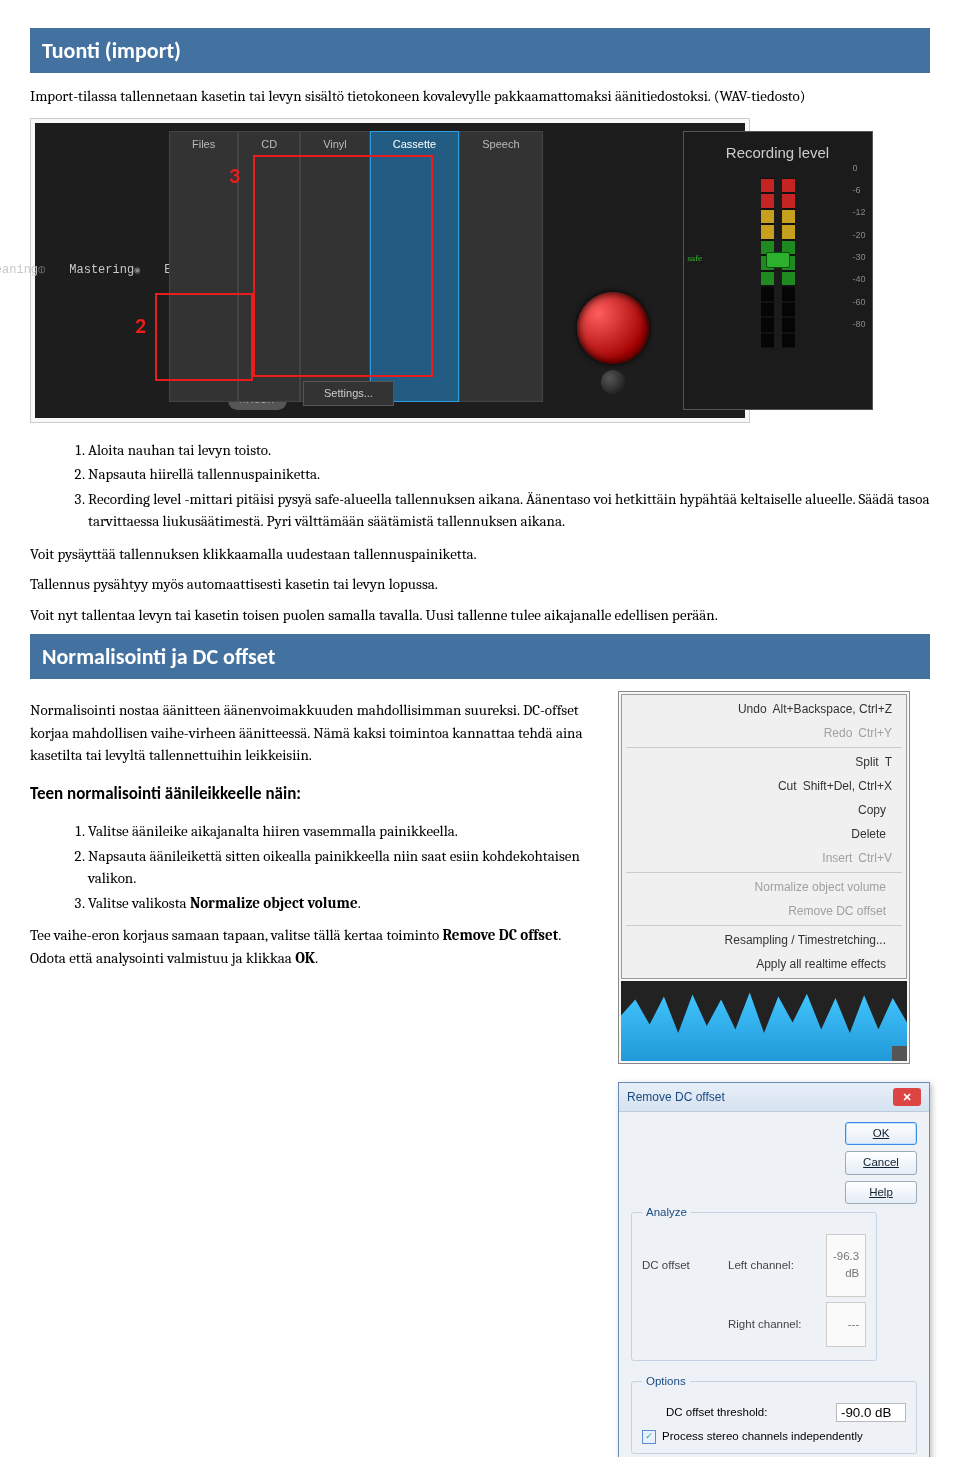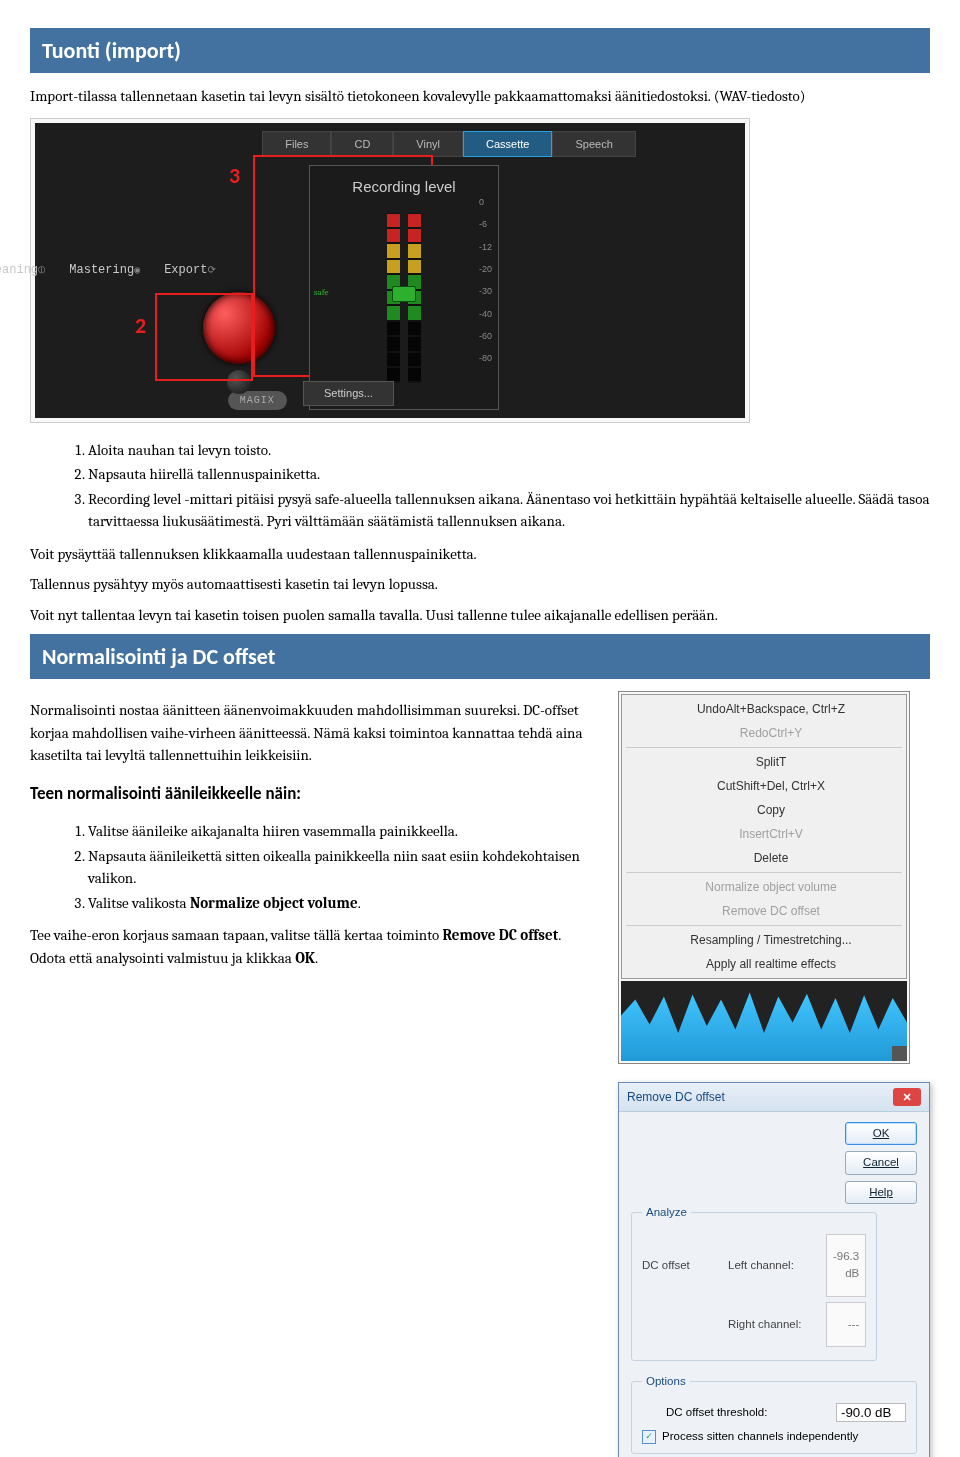--- a/index.html
+++ b/index.html
@@ -56,21 +56,21 @@
     justify-content: center;
   }
   .app1-side .item { padding: 6px 12px; display: flex; align-items: center; justify-content: space-between; }
   .app1-side .item.active { background: #2aa0e2; color:#000; font-weight:bold;}
   .app1-side .glyph { font-size:10px; color:#888; }
   .app1-magix { margin-top: auto; margin-bottom:8px; text-align:center;}
   .magix-chip {
     display:inline-block; background:#555; color:#aaa; border-radius:10px;
     padding:2px 12px; font-size:10px; letter-spacing:1px;
   }
-  .app1-main { flex: 1; display:flex; flex-direction:column; padding: 8px 16px; position:relative;}
+  .app1-main { flex: 1; display:flex; flex-direction:row; padding: 8px 16px; position:relative;}
   .app1-tabs { display:flex; justify-content:center; gap:0; margin-bottom:8px;}
   .app1-tab {
     background:#333; color:#bbb; font-size:11px; font-family:"Segoe UI",Arial,sans-serif;
     padding:4px 22px; border:1px solid #444;
   }
   .app1-tab.active { background:#225c82; color:#fff; border-color:#2aa0e2;}
   .annot {
     position:absolute; color:#e81e1e; font-weight:bold; font-family:Calibri,Arial,sans-serif;
     font-size:22px; z-index:20;
   }
@@ -125,21 +125,21 @@
   }
 
   
   .ctxshot {
     width: 290px; border:1px solid #888; background:#f7f7f7;
     font-family:"Segoe UI",Tahoma,sans-serif; font-size:12px;
   }
   .ctxmenu {
     background:#f0f0f0; border:1px solid #999; margin:2px; padding:2px 0;
   }
-  .ctxmenu .row { display:flex; justify-content:center; padding:3px 14px 3px 28px; color:#333;}
+  .ctxmenu .row { display:flex; justify-content:flex-end; padding:3px 14px 3px 28px; color:#333;gap:6px;}
   .ctxmenu .row.disabled { color:#a0a0a0;}
   .ctxmenu hr { border:none; border-top:1px solid #ccc; margin:2px 4px;}
   .waveform {
     height: 80px; background:#222; position:relative; overflow:hidden; margin:0 2px 2px 2px;
   }
   .wave-fill {
     position:absolute; bottom:0; left:0; right:0; height:70px;
     background: linear-gradient(#42c6ff,#2199d8);
     clip-path: polygon(0% 100%,0% 35%,5% 12%,10% 48%,15% 8%,20% 60%,25% 5%,30% 50%,35% 12%,40% 55%,45% 2%,50% 60%,55% 8%,60% 45%,65% 4%,70% 55%,75% 10%,80% 60%,85% 6%,90% 55%,95% 10%,100% 45%,100% 100%);
   }
@@ -329,27 +329,27 @@
             <span>T</span>
           </div>
         <div class="row">
             <span>Cut</span>
             <span>Shift+Del, Ctrl+X</span>
           </div>
         <div class="row">
             <span>Copy</span>
             <span></span>
           </div>
+        <div class="row">
+            <span>Delete</span>
+            <span></span>
+          </div>
         <div class="row disabled">
             <span>Insert</span>
             <span>Ctrl+V</span>
-          </div>
-        <div class="row">
-            <span>Delete</span>
-            <span></span>
           </div>
         <hr>
         <div class="row disabled">
             <span>Normalize object volume</span>
             <span></span>
           </div>
         <div class="row disabled">
             <span>Remove DC offset</span>
             <span></span>
           </div>
@@ -396,19 +396,19 @@
           </fieldset>
         </div>
         <fieldset>
           <legend>Options</legend>
           <div class="dcrow dcthresh">
             <span style="flex:1;margin-left:24px;">DC offset threshold:</span>
             <input type="text" value="-90.0 dB" style="">
           </div>
           <div class="dccheck">
             <span class="box">✓</span>
-            <span>Process sitten channels independently</span>
+            <span>Process stereo channels independently</span>
           </div>
         </fieldset>
       </div>
     </div>
   </div>
 </div>
 
 </body></html>

